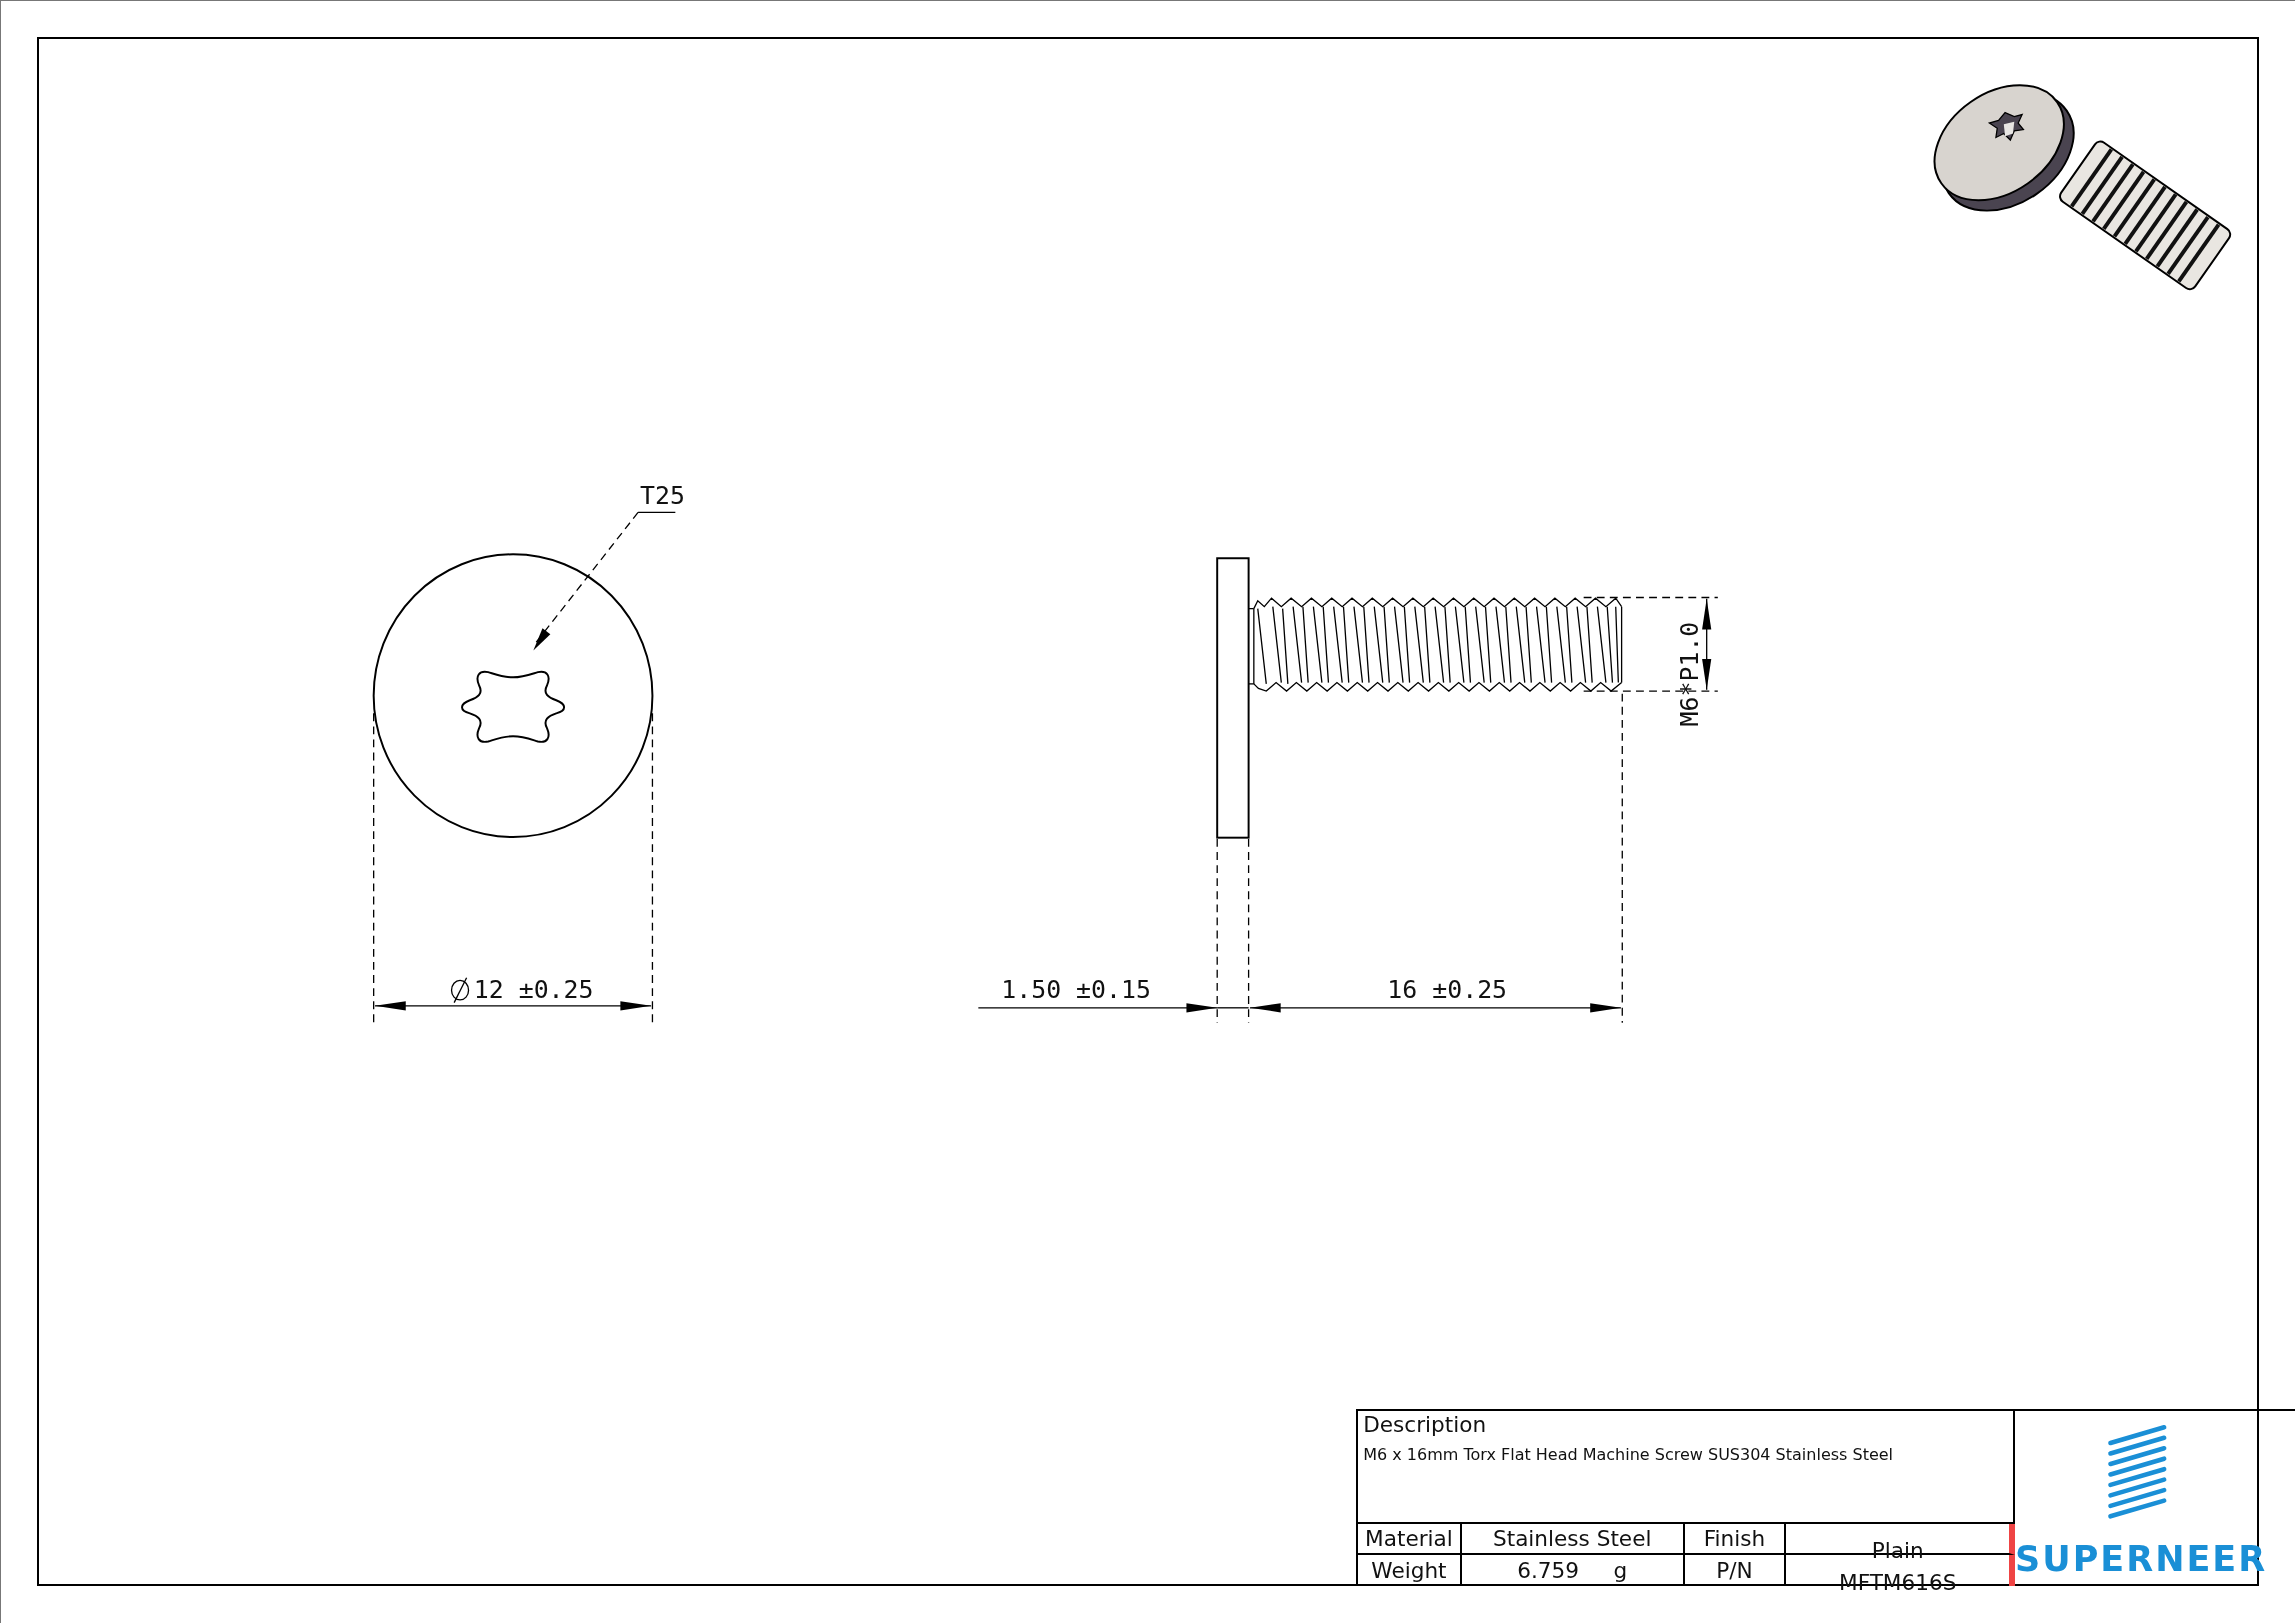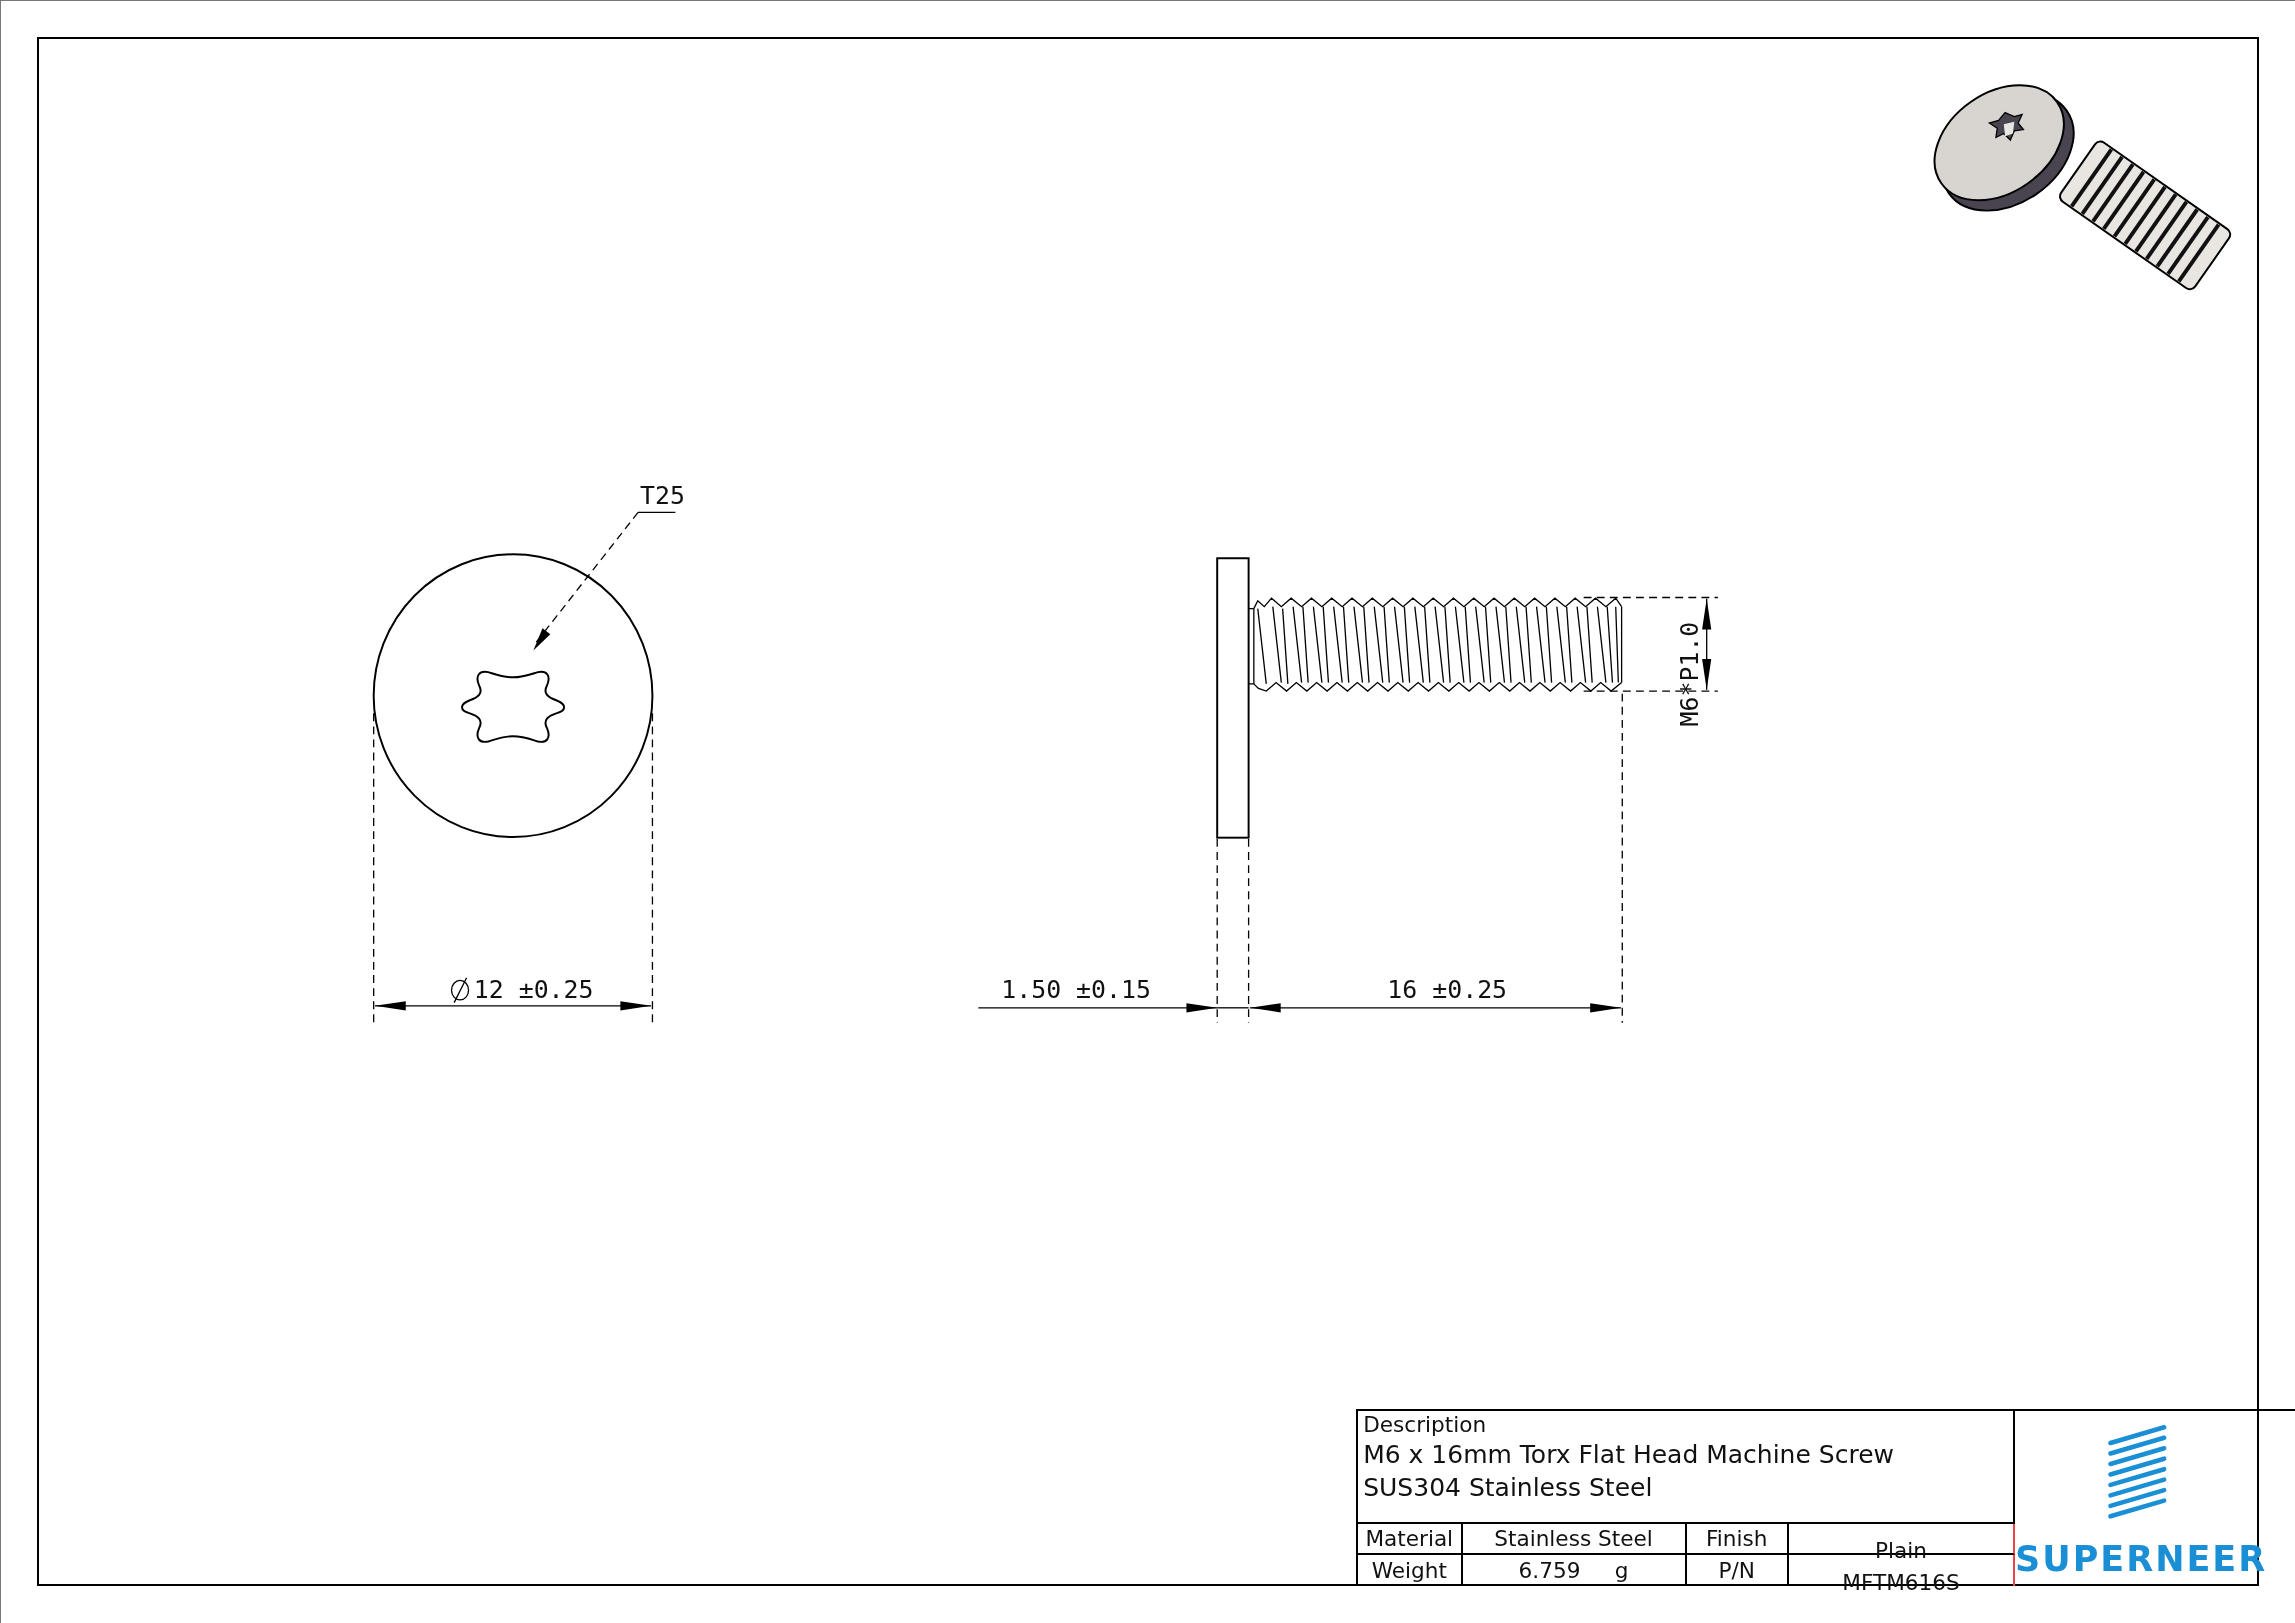--- a/index.html
+++ b/index.html
@@ -4,22 +4,22 @@
 <style>
   html,body{margin:0;padding:0;background:#ffffff;}
   body{width:2295px;height:1623px;position:relative;overflow:hidden;font-family:"DejaVu Sans",sans-serif;color:#000;}
   .page-edge{position:absolute;left:0;top:0;width:2294px;height:1622px;border:0.7px solid #777;}
   .frame{position:absolute;left:37px;top:37px;width:2218px;height:1545px;border:2px solid #000;}
   svg.drawing{position:absolute;left:0;top:0;}
   .dim-text{font-family:"DejaVu Sans Mono",monospace;font-size:38px;fill:#111;}
   .tb{position:absolute;left:1356px;top:1409px;width:957px;height:175px;border-top:2px solid #000;border-left:2px solid #000;box-sizing:border-box;font-family:"DejaVu Sans",sans-serif;}
   .desc-area{position:absolute;left:0;top:0;width:657px;height:113px;border-right:2px solid #000;border-bottom:2px solid #000;box-sizing:border-box;padding:1.3px 5.2px;}
   .desc-label{font-size:21.6px;line-height:26px;color:#111;}
-  .desc-value{font-size:25px;line-height:33px;color:#111;width:628px;}
-  .row{position:absolute;left:0;width:657px;height:31px;display:flex;box-sizing:border-box;border-right:2px solid #ef4444;justify-content:center;}
+  .desc-value{font-size:16px;line-height:33px;color:#111;width:628px;}
+  .row{position:absolute;left:0;width:657px;height:31px;display:flex;box-sizing:border-box;border-right:6px solid #ef4444;justify-content:center;}
   .row.r1{top:113px;border-bottom:2px solid #000;}
   .row.r2{top:144px;height:31px;}
   .cell{box-sizing:border-box;border-right:2px solid #000;display:flex;align-items:center;justify-content:center;font-size:21.6px;color:#111;height:100%;}
   .cell:last-child{border-right:none;margin-top:12px;}
   .c1{width:105px;}
   .c2{width:225px;}
   .c3{width:103px;}
   .c4{width:225px;}
   .logo-area{position:absolute;left:657px;top:0;width:241px;height:175px;}
   .logo-text{position:absolute;left:0;width:241px;top:128px;text-align:right;font-family:"DejaVu Sans",sans-serif;font-weight:bold;font-size:35px;letter-spacing:2px;}

